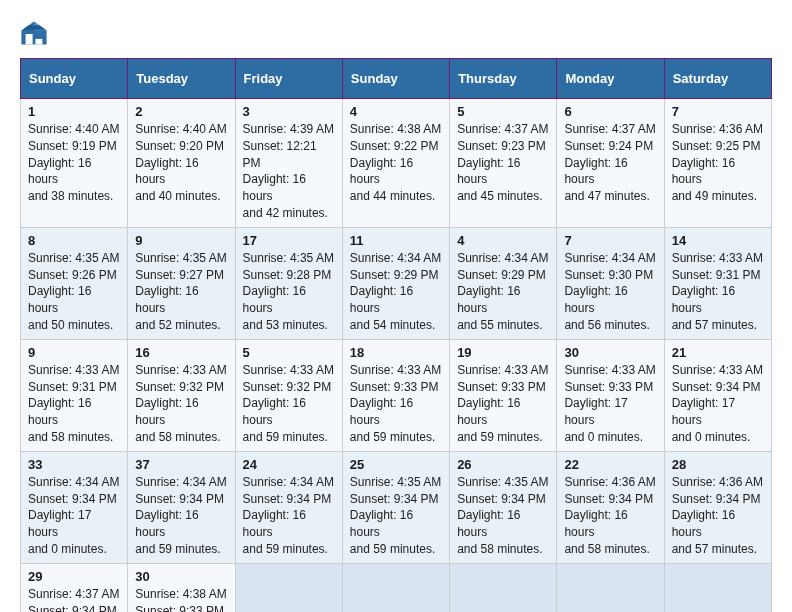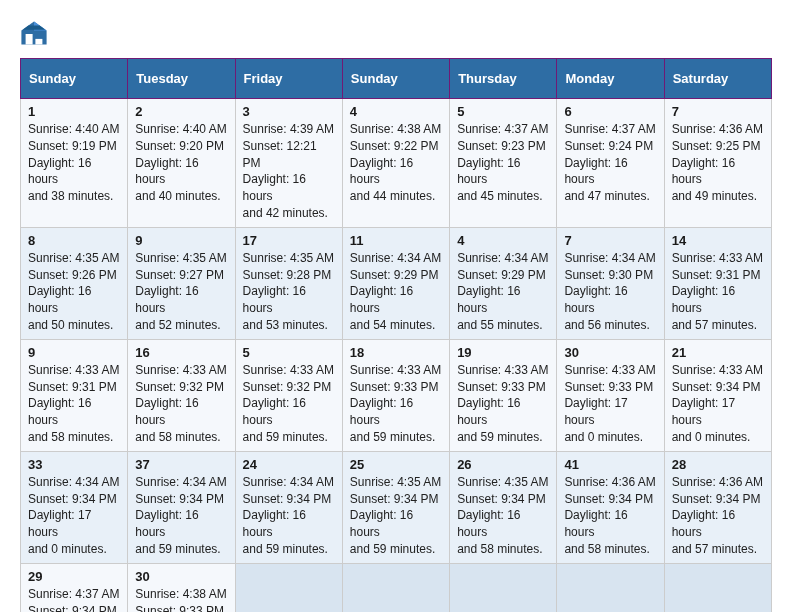--- a/index.html
+++ b/index.html
@@ -310,21 +310,21 @@
 and 59 minutes.</div>
           </td>
           <td>
             <span class="day-num">26</span>
             <div class="day-info" style="white-space: pre-line;">Sunrise: 4:35 AM
 Sunset: 9:34 PM
 Daylight: 16 hours
 and 58 minutes.</div>
           </td>
           <td>
-            <span class="day-num">41</span>
+            <span class="day-num">22</span>
             <div class="day-info" style="white-space: pre-line;">Sunrise: 4:36 AM
 Sunset: 9:34 PM
 Daylight: 16 hours
 and 58 minutes.</div>
           </td>
           <td>
             <span class="day-num">28</span>
             <div class="day-info" style="white-space: pre-line;">Sunrise: 4:36 AM
 Sunset: 9:34 PM
 Daylight: 16 hours

